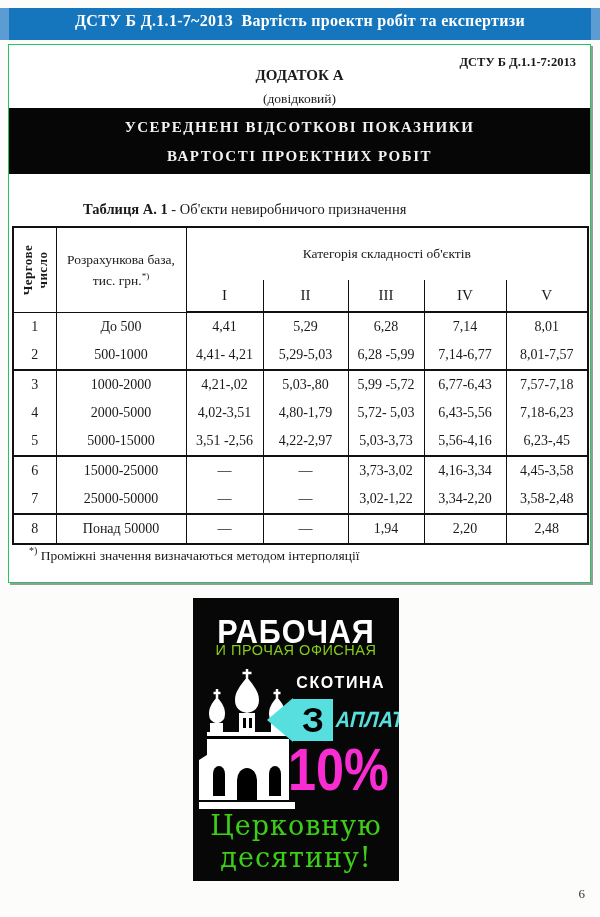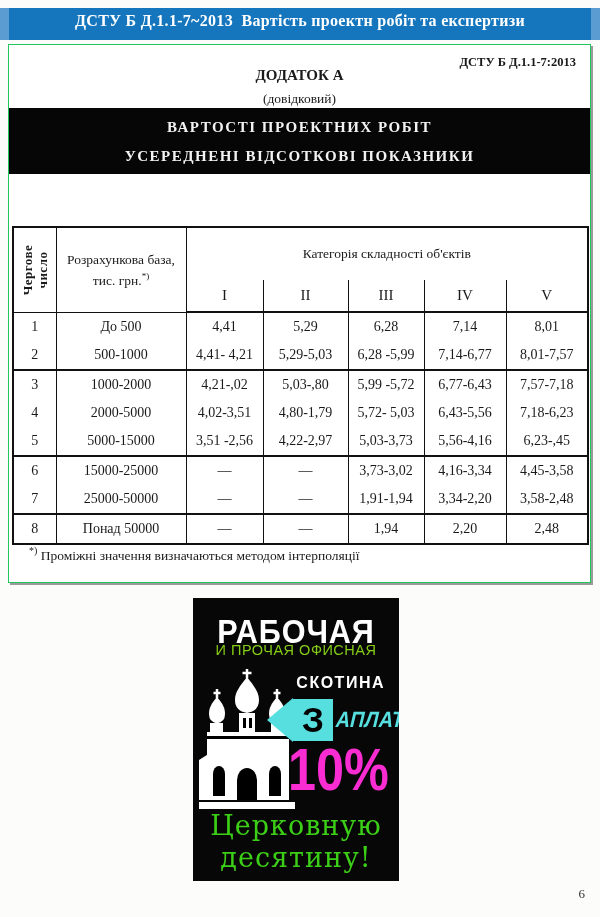--- a/index.html
+++ b/index.html
@@ -111,24 +111,25 @@
 <div class="top-bar-outer">
   <div class="top-bar-inner">ДСТУ Б Д.1.1-7~2013  Вартість проектн робіт та експертизи</div>
 </div>
 
 <div class="doc-box">
   <div class="std-ref">ДСТУ Б Д.1.1-7:2013</div>
   <div class="appendix-title">ДОДАТОК А</div>
   <div class="appendix-sub">(довідковий)</div>
 
   <div class="banner">
+    <div>УСЕРЕДНЕНІ ВІДСОТКОВІ ПОКАЗНИКИ</div>
     <div>ВАРТОСТІ ПРОЕКТНИХ РОБІТ</div>
-    <div>УСЕРЕДНЕНІ ВІДСОТКОВІ ПОКАЗНИКИ</div>
   </div>
 
+  <div class="table-caption"><span class="cap-label">Таблиця А. 1</span><span> - Об'єкти невиробничого призначення</span></div>
 
   <table class="data-table">
     <colgroup>
       <col style="width:43px">
         <col style="width:130px">
         <col style="width:77px">
       <col style="width:85px">
         <col style="width:76px">
         <col style="width:82px">
         <col style="width:82px">
@@ -202,21 +203,21 @@
           <td>—</td>
           <td>3,73-3,02</td>
           <td>4,16-3,34</td>
           <td>4,45-3,58</td>
         </tr>
         <tr>
           <td>7</td>
           <td>25000-50000</td>
           <td>—</td>
           <td>—</td>
-          <td>1,91-1,94</td>
+          <td>3,02-1,22</td>
           <td>3,34-2,20</td>
           <td>3,58-2,48</td>
         </tr>
         <tr class="group-start">
           <td>8</td>
           <td>Понад 50000</td>
           <td>—</td>
           <td>—</td>
           <td>1,94</td>
           <td>2,20</td>

